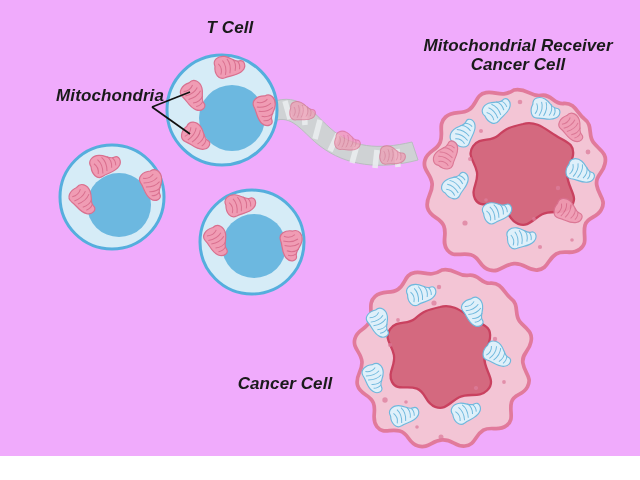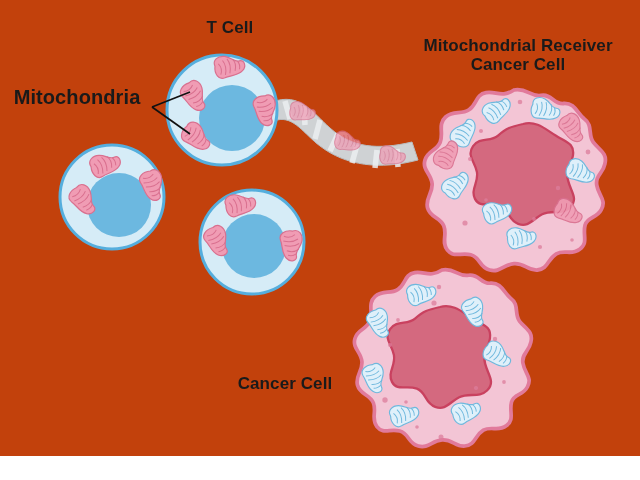--- a/index.html
+++ b/index.html
@@ -1,25 +1,25 @@
 <!DOCTYPE html>
 <html><head>
 <meta charset="utf-8">
 <style>
   html,body{margin:0;padding:0;background:#ffffff;}
   body{width:640px;height:480px;overflow:hidden;
        font-family:"Liberation Sans",sans-serif;}
-  #stage{position:relative;width:640px;height:456px;background:#c2410c;}
+  #stage{position:relative;width:640px;height:456px;background:#f0abfc;font-style:italic;}
   #scene{position:absolute;inset:0;}
   .lbl{position:absolute;color:#1a1a1a;font-weight:bold;line-height:1.12;
        white-space:pre-line;text-align:center;letter-spacing:.1px;}
   #lbl-tcell{left:160px;top:18px;width:140px;font-size:17px;}
   #lbl-receiver{left:398px;top:36px;width:240px;font-size:17px;}
   #lbl-cancer{left:215px;top:374px;width:140px;font-size:17px;}
-  #lbl-mito{left:2px;top:86px;width:150px;font-size:20px;text-align:center;}
+  #lbl-mito{left:14px;top:86px;width:150px;font-size:17px;text-align:right;}
 </style>
 </head>
 <body>
 
 <div id="stage">
 
   <svg id="scene" viewBox="0 0 640 480">
     <defs>
 
       <g id="mito-pink">

